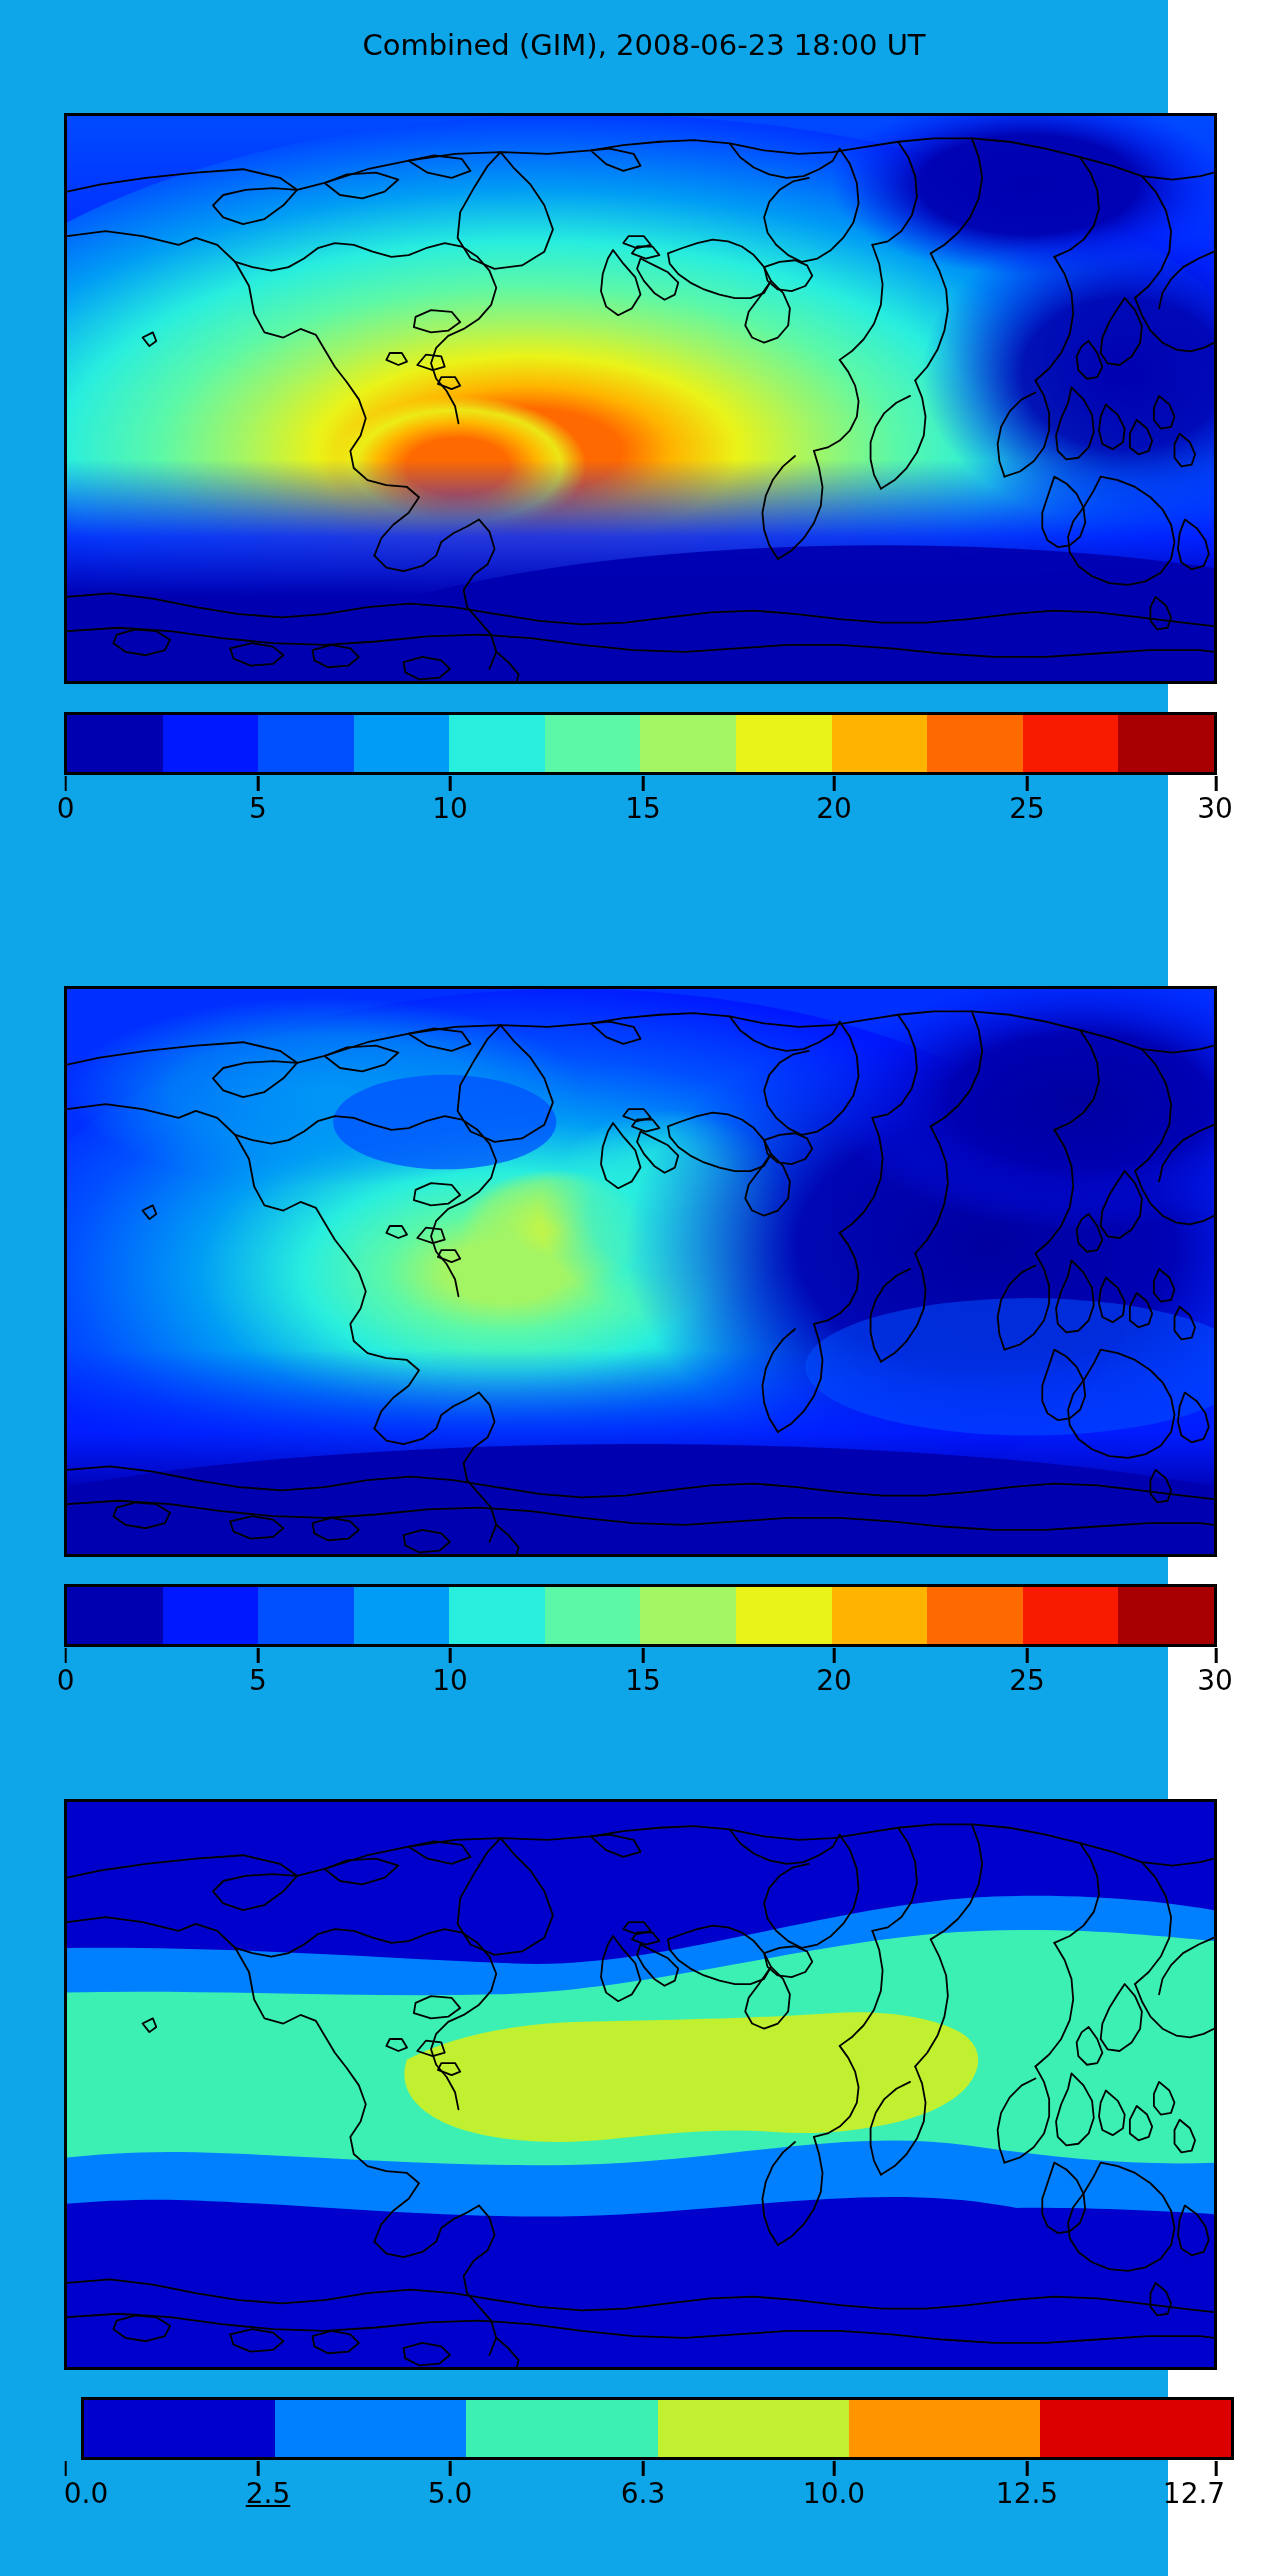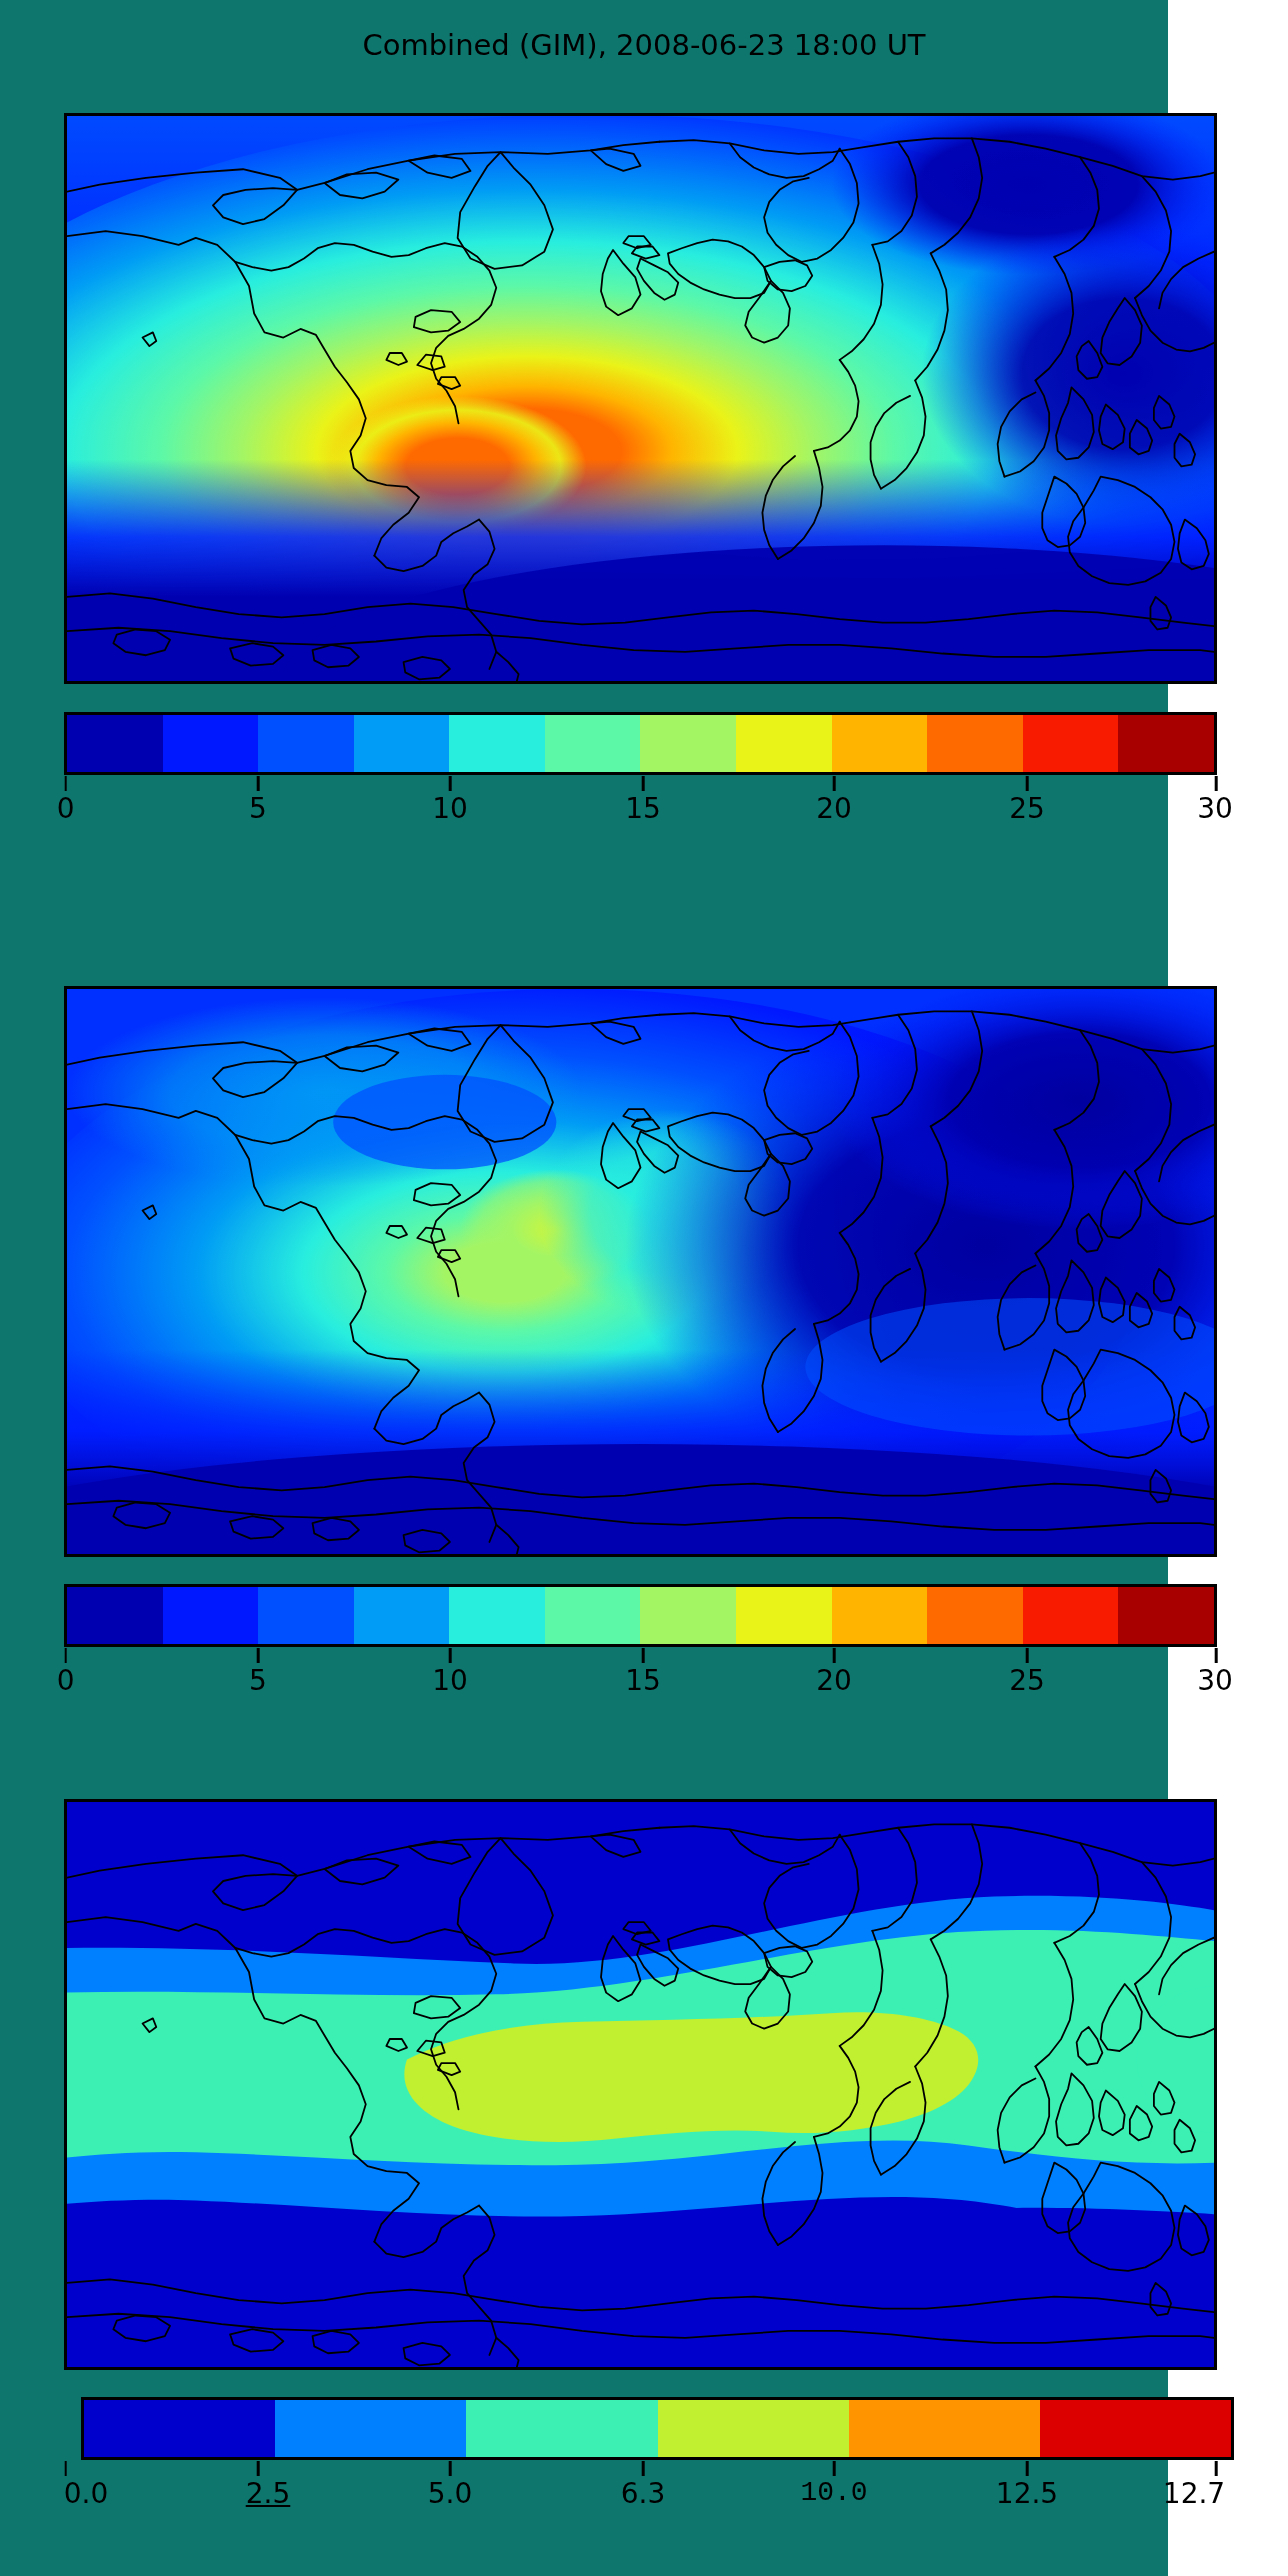--- a/index.html
+++ b/index.html
@@ -1,17 +1,17 @@
 <!DOCTYPE html>
 <html style="font-size:13.7px"><head>
 <meta charset="utf-8">
 <style>
   html,body{margin:0;padding:0;background:#ffffff;}
   body{width:1288px;height:2576px;font-family:"DejaVu Sans",sans-serif;color:#000;overflow:hidden;}
-  .figure{position:relative;width:1168px;height:2576px;background:#0f766e;}
+  .figure{position:relative;width:1168px;height:2576px;background:#0ea5e9;}
 
   .panel{position:absolute;left:0;width:1288px;}
   .panel-title{
     position:absolute;left:0;width:1288px;text-align:center;
     font-size:29px;font-weight:400;color:#000;letter-spacing:0px;
     font-family:"DejaVu Sans",sans-serif;white-space:pre;
   }
 
   .map-frame{
     position:absolute;left:64px;width:1147px;height:565px;
@@ -459,21 +459,21 @@
         <div class="ctick" style="left:194px;"></div>
         <div class="ctick" style="left:386px;"></div>
         <div class="ctick" style="left:579px;"></div>
         <div class="ctick" style="left:770px;"></div>
         <div class="ctick" style="left:963px;"></div>
         <div class="ctick" style="left:1152px;"></div>
         <div class="clabel" style="left:22px;">0.0</div>
         <div class="clabel" style="left:204px;text-decoration:underline;">2.5</div>
         <div class="clabel" style="left:386px;">5.0</div>
         <div class="clabel" style="left:579px;">6.3</div>
-        <div class="clabel" style="left:770px;font-family:Liberation Mono, monospace;">10.0</div>
+        <div class="clabel" style="left:770px;">10.0</div>
         <div class="clabel" style="left:963px;">12.5</div>
         <div class="clabel" style="left:1130px;">12.7</div>
       </div>
     </div>
   </div>
 
 </div>
 
 
 </body></html>

